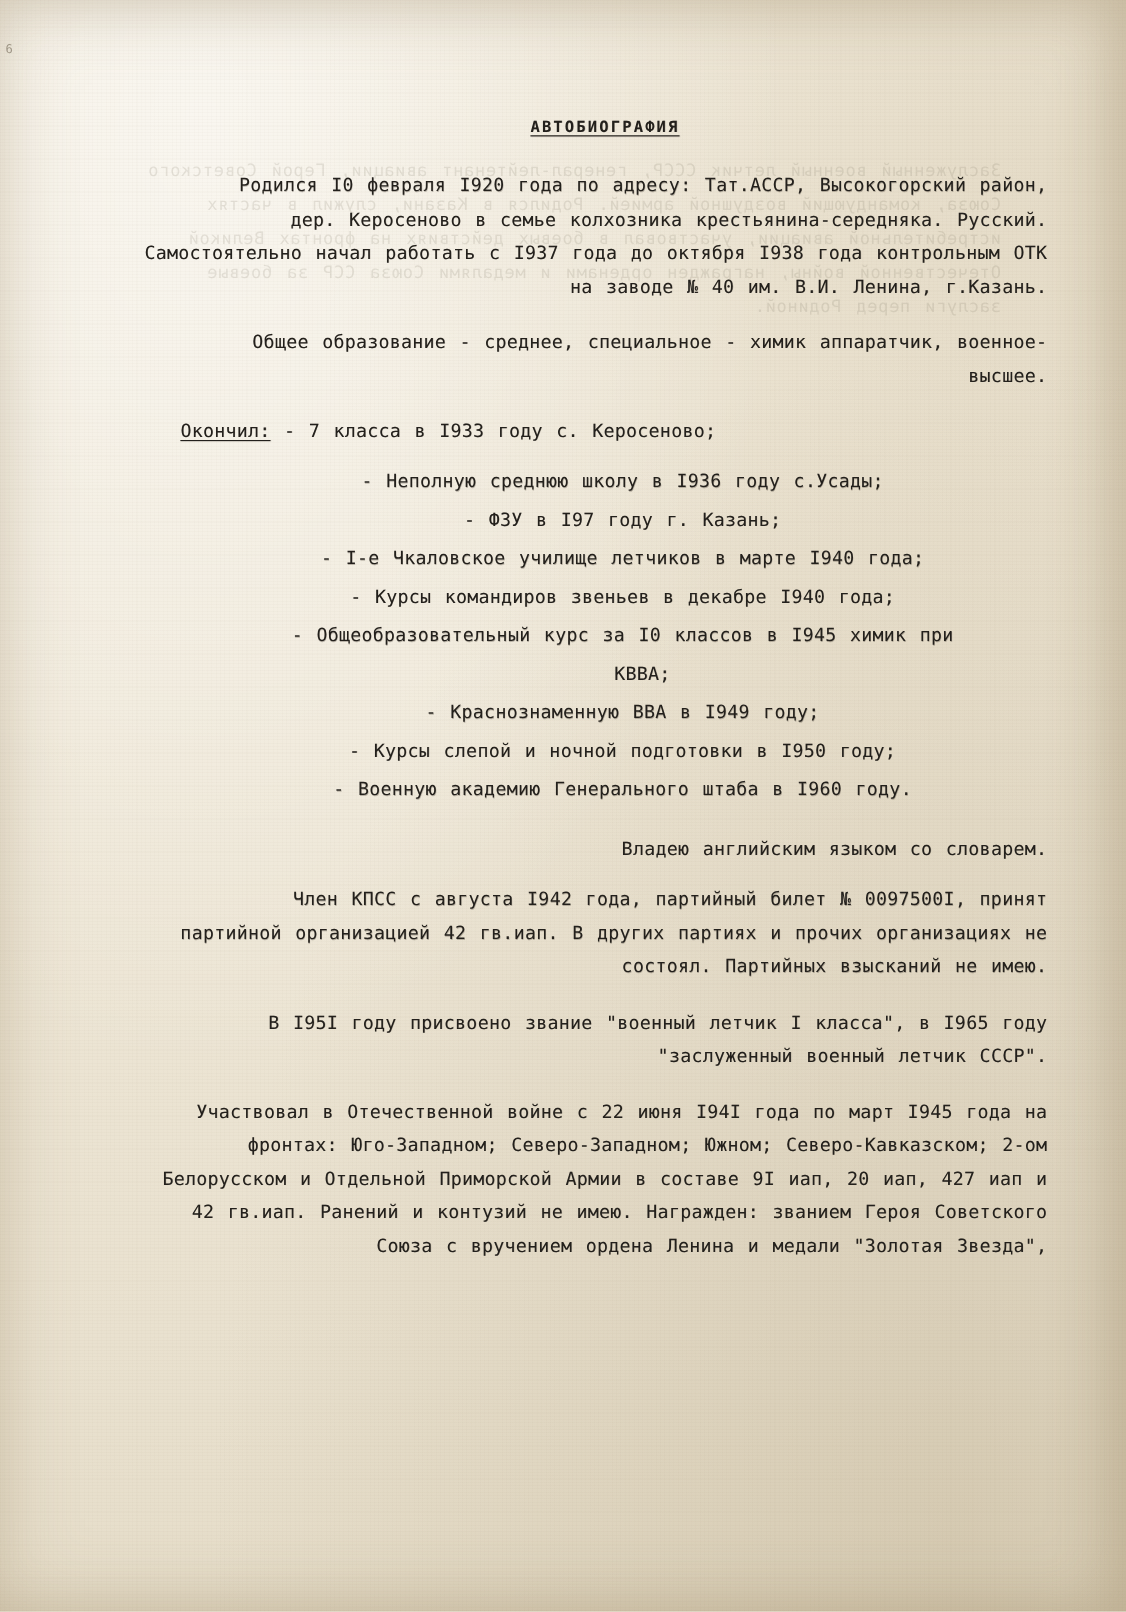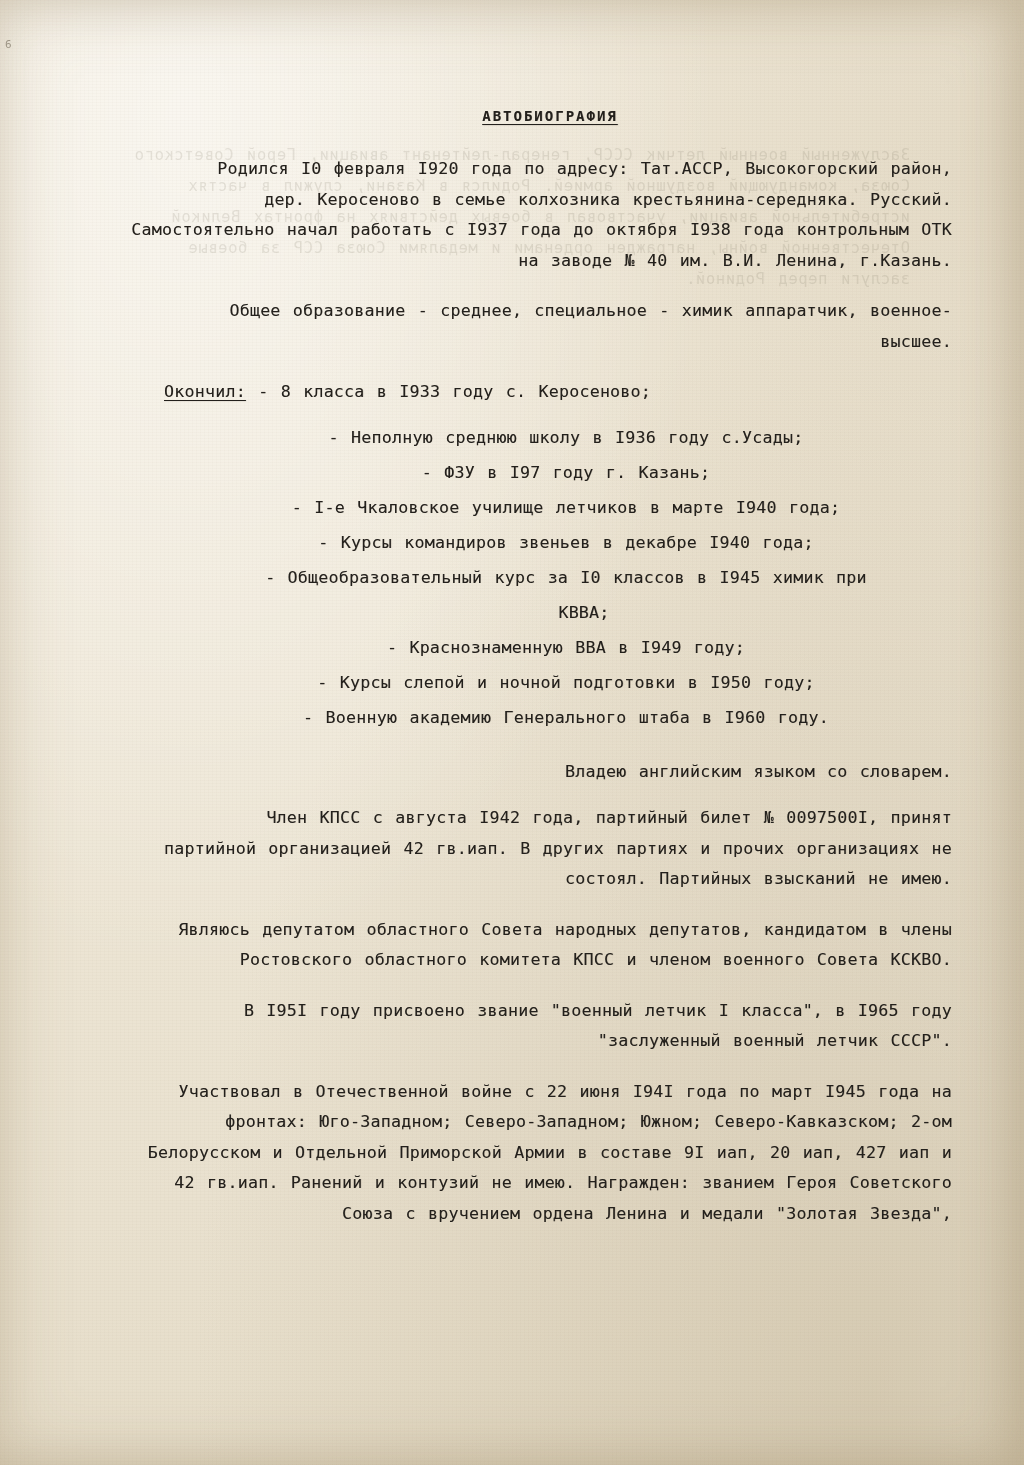--- a/index.html
+++ b/index.html
@@ -134,38 +134,37 @@
 
   <div class="content">
     <div class="corner-mark">6</div>
 
     <h1 class="title">АВТОБИОГРАФИЯ</h1>
 
     <p class="para"><span class="indent"></span><span>Родился I0 февраля I920 года по адресу: Тат.АССР, Высокогорский район, дер. Керосеново в семье колхозника крестьянина-середняка. Русский. Самостоятельно начал работать с I937 года до октября I938 года контрольным ОТК на заводе № 40 им. В.И. Ленина, г.Казань.</span></p>
 
     <p class="para"><span class="indent"></span><span>Общее образование - среднее, специальное - химик аппаратчик, военное- высшее.</span></p>
 
-    <div class="okonchil-line"><span class="u">Окончил:</span> <span>- 8 класса в I933 году с. Керосеново;</span></div>
+    <div class="okonchil-line"><span class="u">Окончил:</span> <span>- 7 класса в I933 году с. Керосеново;</span></div>
 
     <ul class="list">
       <li><span>- Неполную среднюю школу в I936 году с.Усады;</span></li>
       <li><span>- ФЗУ в I97 году г. Казань;</span></li>
       <li><span>- I-е Чкаловское училище летчиков в марте  I940 года;</span></li>
       <li><span>- Курсы командиров звеньев в декабре I940 года;</span></li>
       <li><span>- Общеобразовательный курс за I0 классов в I945 химик  при</span><span class="cont">КВВА;</span></li>
       <li><span>- Краснознаменную ВВА в I949 году;</span></li>
       <li><span>- Курсы слепой и ночной подготовки в I950 году;</span></li>
       <li><span>- Военную академию Генерального штаба в I960 году.</span></li>
     </ul>
 
     <p class="para tight"><span class="indent"></span><span>Владею английским языком со словарем.</span></p>
 
     <p class="para"><span class="indent"></span><span>Член КПСС с августа I942 года, партийный билет № 0097500I, принят партийной организацией 42 гв.иап. В других партиях и прочих организациях не состоял. Партийных взысканий не имею.</span></p>
 
-    <p class="para"><span class="indent"></span><span>Являюсь депутатом областного Совета народных депутатов, кандидатом в члены Ростовского областного комитета КПСС и членом военного Совета КСКВО.</span></p>
 
     <p class="para"><span class="indent"></span><span>В I95I году присвоено звание "военный летчик I класса", в I965 году "заслуженный военный летчик СССР".</span></p>
 
     <p class="para"><span class="indent"></span><span>Участвовал в Отечественной войне с 22 июня I94I года по март I945 года на фронтах:  Юго-Западном; Северо-Западном; Южном; Северо-Кавказском; 2-ом Белорусском  и Отдельной Приморской Армии в составе 9I иап, 20 иап, 427 иап и 42 гв.иап. Ранений и контузий не имею. Награжден: званием Героя Советского Союза с вручением ордена Ленина и медали "Золотая Звезда",</span></p>
   </div>
 
   <div class="edge-shadow"></div>
 </div>
 
 </body></html>

